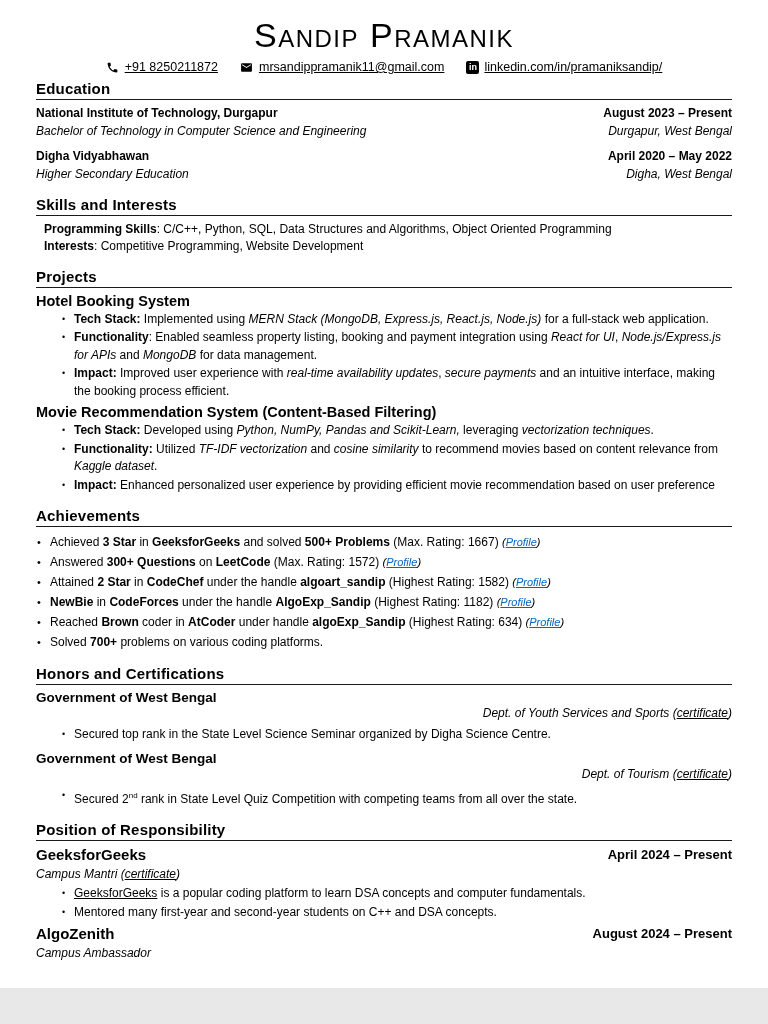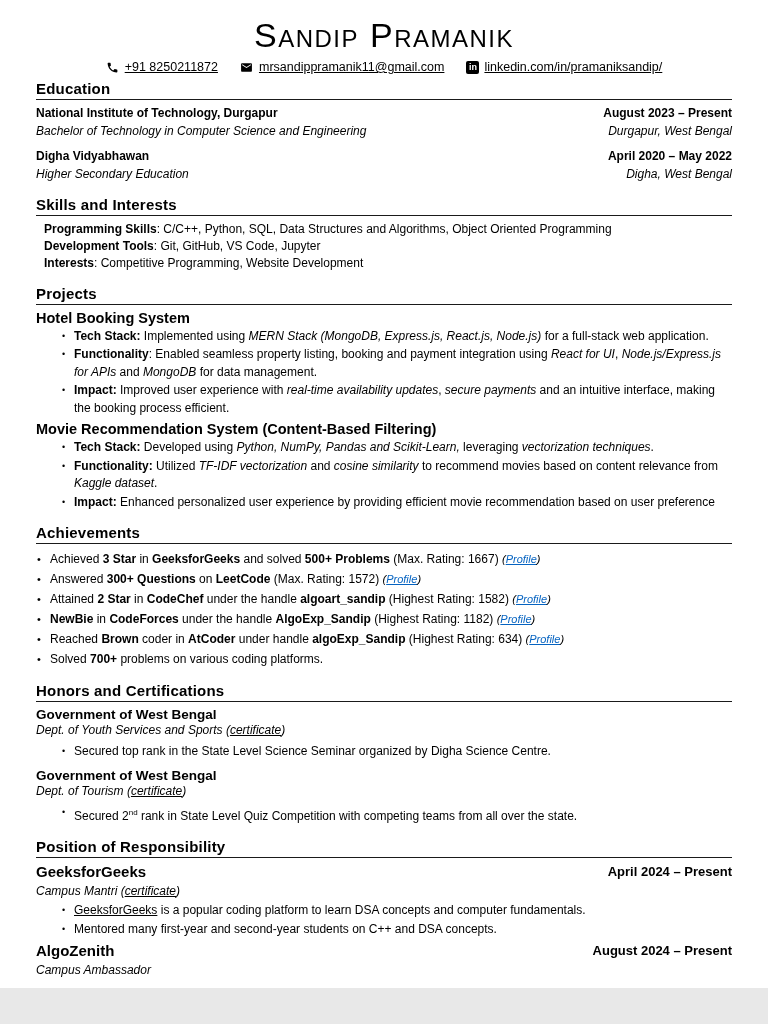--- a/index.html
+++ b/index.html
@@ -36,21 +36,21 @@
   .skills{margin:3px 0 0 8px;line-height:16.5px;}
   .skill-line{margin-bottom:.5px;}
   
   .proj-title{font-size:14.5px;font-weight:700;margin:4px 0 2px 0;}
   .sub-bullet{position:relative;padding-left:38px;line-height:17.5px;margin-bottom:1px;}
   .sub-bullet::before{content:"•";position:absolute;left:26px;top:0;font-size:9px;line-height:17.5px;}
   .ach-bullet{position:relative;padding-left:14px;line-height:20px;}
   .ach-bullet::before{content:"•";position:absolute;left:1px;top:0;font-size:11px;line-height:20px;}
   
   .org-name{font-size:13.5px;font-weight:700;line-height:16px;margin-top:2px;}
-  .org-sub{font-size:12px;line-height:15.5px;}
+  .org-sub{font-size:12px;line-height:15.5px;text-align:right;}
   .hon-bullet{margin:4px 0 8px 0;}
   .por-org{font-size:15px;font-weight:700;}
   .por-dates{font-size:13px;font-weight:700;}
   .por-role{margin:2px 0 3px 0;line-height:16px;}
   
   .sg-b{font-weight:700;}
   .sg-i{font-style:italic;}
   .sg-u{text-decoration:underline;cursor:pointer;}
   .sg-small{font-size:11px;}
   .sg-sup{vertical-align:super;font-size:8px;}
@@ -105,21 +105,20 @@
     </div>
     <div class="row">
       <span class="i">Higher Secondary Education</span>
       <span class="i">Digha, West Bengal</span>
     </div>
   </div>
 
   <div class="sec-title">Skills and Interests</div>
   <div class="skills">
     <div class="skill-line"><span class="sg-b">Programming Skills</span><span>:  C/C++, Python, SQL, Data Structures and Algorithms, Object Oriented Programming</span></div>
-    <div class="skill-line"><span class="sg-b">Development Tools</span><span>:  Git, GitHub, VS Code, Jupyter</span></div>
     <div class="skill-line"><span class="sg-b">Interests</span><span>:  Competitive Programming, Website Development</span></div>
   </div>
 
   <div class="sec-title">Projects</div>
 
   <div>
     <div class="proj-title">Hotel Booking System</div>
     <div class="sub-bullet"><span class="sg-b">Tech Stack:</span><span> Implemented using </span><span class="sg-i">MERN Stack (MongoDB, Express.js, React.js, Node.js)</span><span> for a full-stack web application.</span></div>
     <div class="sub-bullet"><span class="sg-b">Functionality</span><span>:  Enabled seamless property listing, booking and payment integration using </span><span class="sg-i">React for UI</span><span>, </span><span class="sg-i">Node.js/Express.js for APIs</span><span> and </span><span class="sg-i">MongoDB</span><span> for data management.</span></div>
     <div class="sub-bullet"><span class="sg-b">Impact:</span><span> Improved user experience with </span><span class="sg-i">real-time availability updates</span><span>, </span><span class="sg-i">secure payments</span><span> and an intuitive interface, making the booking process efficient.</span></div>

